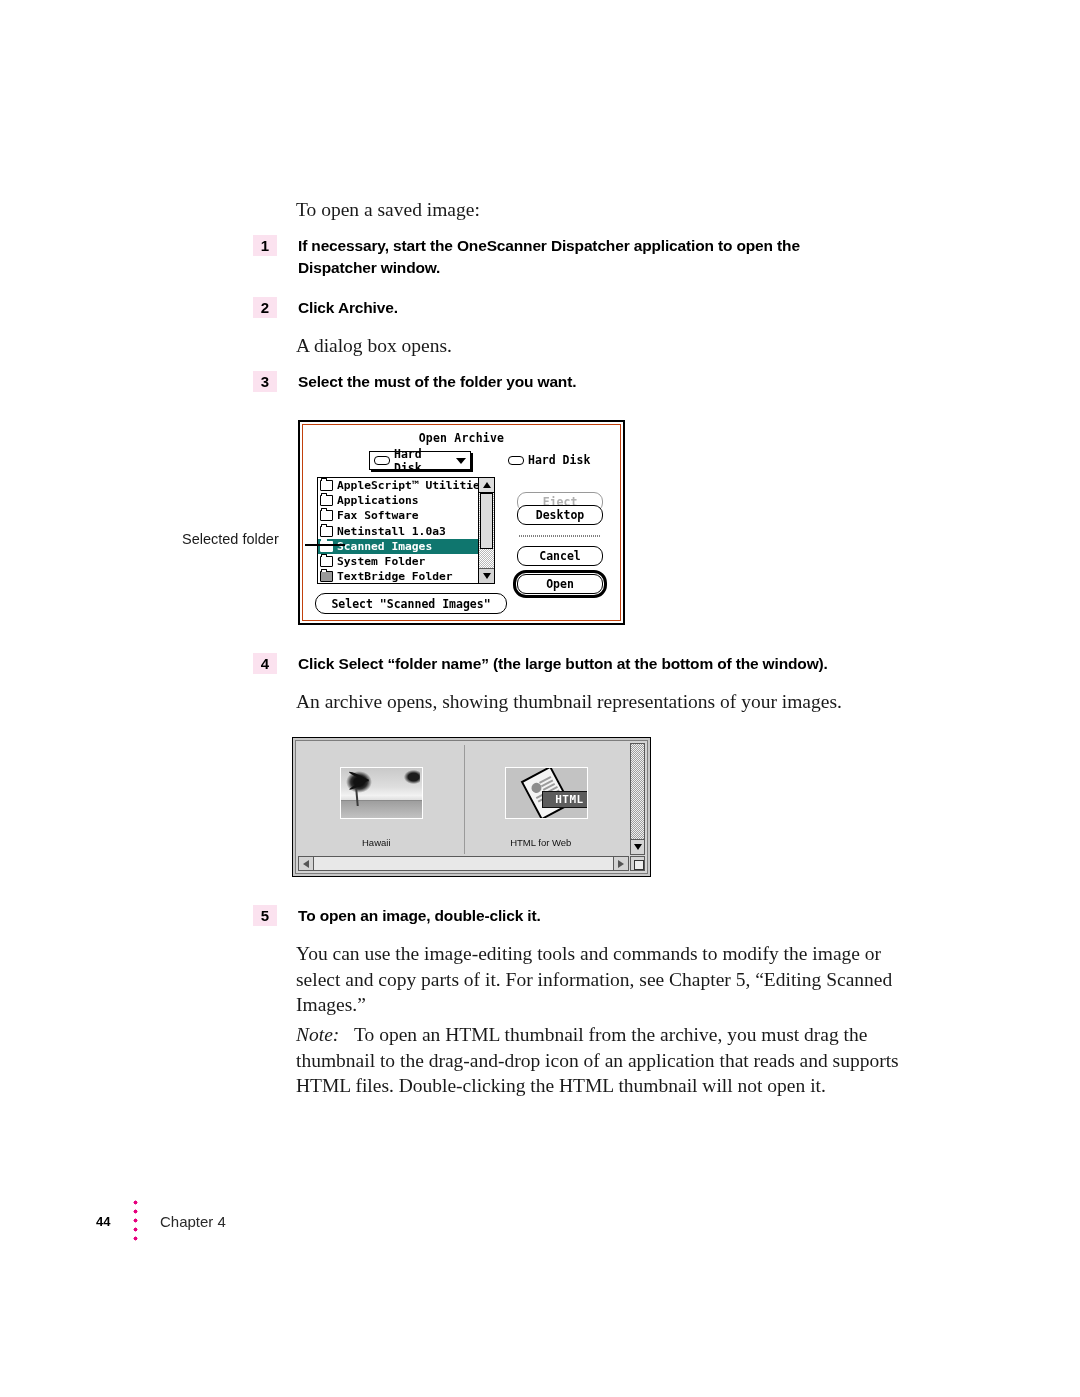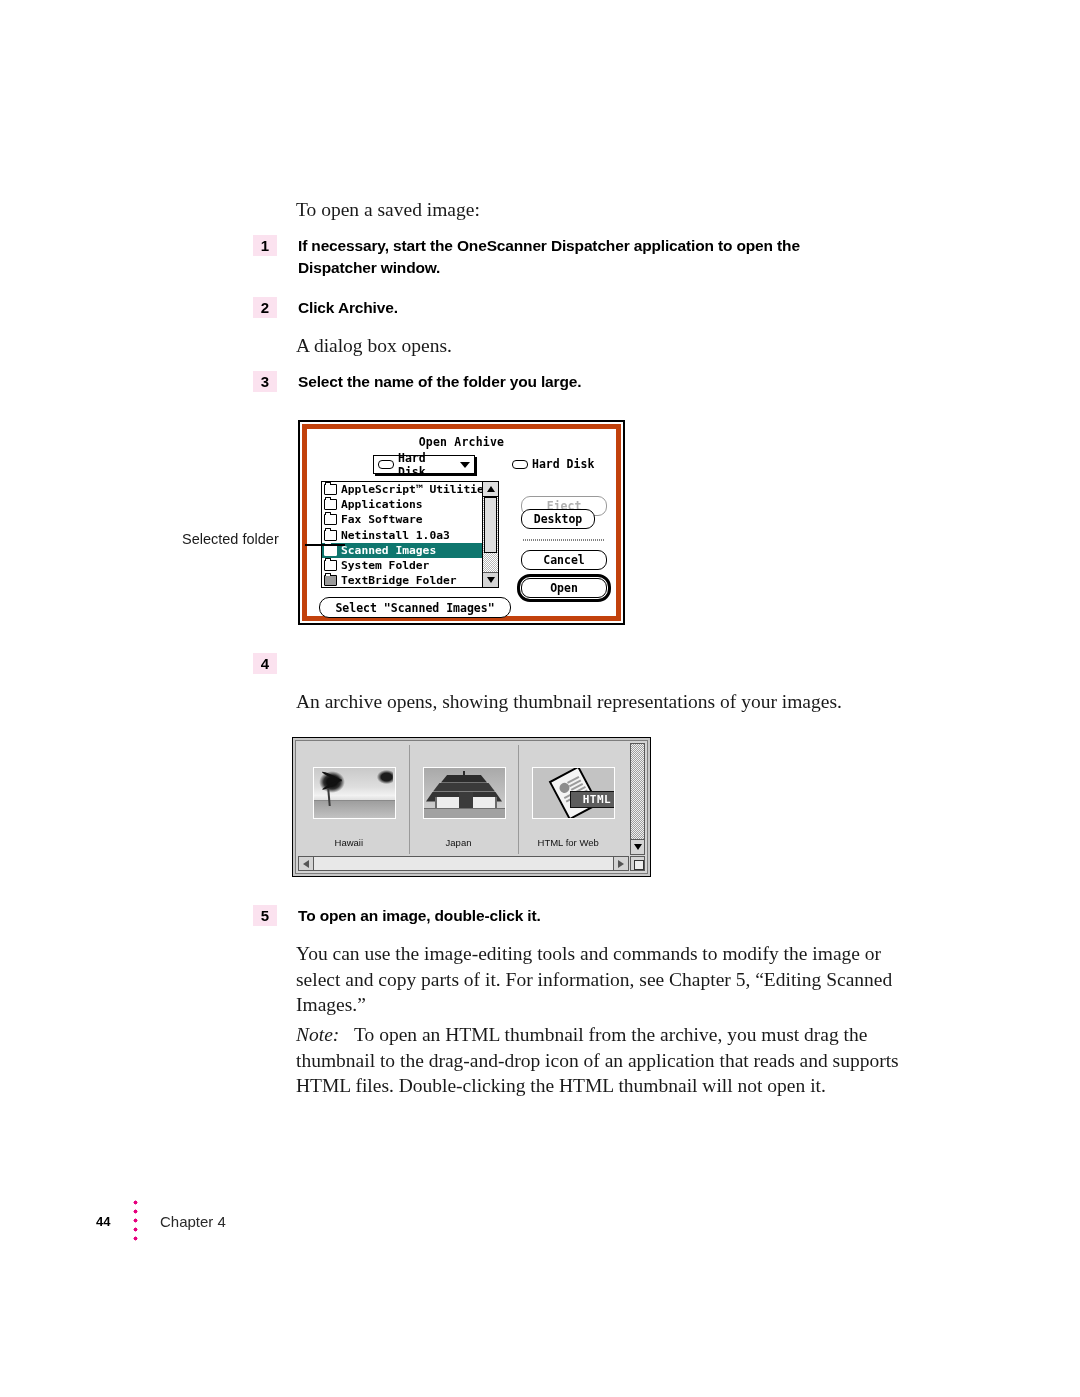--- a/index.html
+++ b/index.html
@@ -69,21 +69,21 @@
     top: 420px;
     width: 327px;
     height: 205px;
     background: #ffffff;
     border: 2px solid #000;
     box-sizing: border-box;
     padding: 2px;
   }
   #open-archive-dialog .inner {
     width: 100%; height: 100%;
-    border: 5px solid #c2410c;
+    border: 1px solid #c2410c;
     box-sizing: border-box;
     position: relative;
     background: #fff;
   }
   .dlg-title {
     position: absolute;
     top: 6px; left: 0; right: 0;
     text-align: center;
     font-size: 11.5px;
     letter-spacing: 0.2px;
@@ -531,21 +531,21 @@
 
   <div class="step" style="position:absolute; left:253px; top:297px; width:620px;">
     <div class="step-num">2</div>
     <div class="step-text">Click Archive.</div>
   </div>
 
   <div class="serif-para" style="position:absolute; left:296px; top:333px;">A dialog box opens.</div>
 
   <div class="step" style="position:absolute; left:253px; top:371px; width:620px;">
     <div class="step-num">3</div>
-    <div class="step-text">Select the name of the folder you large.</div>
+    <div class="step-text">Select the must of the folder you want.</div>
   </div>
 
   <div id="open-archive-dialog" class="mac">
     <div class="inner">
       <div class="dlg-title">Open Archive</div>
 
       <div class="popup">
         <span class="disk-glyph"></span>
         <span>Hard Disk</span>
         <span class="tri"></span>
@@ -594,70 +594,58 @@
           <div class="thumb"></div>
           <div class="thumb-grip"></div>
           <div class="scroll-arrow-down">
               <span class="arr dn"></span>
             </div>
         </div>
       </div>
 
       <div class="mbtn disabled" style="left:214px; top:55px; width:86px; height:20px;">Eject</div>
 
-      <div class="mbtn" style="left:214px; top:80px; width:74px; height:20px;">Desktop</div>
+      <div class="mbtn" style="left:214px; top:80px; width:86px; height:20px;">Desktop</div>
 
       <div class="dotline" style="left:216px; top:110px; width:82px;"></div>
 
       <div class="mbtn" style="left:214px; top:121px; width:86px; height:20px;">Cancel</div>
 
       <div class="defring" style="left:210px; top:145px; width:94px; height:28px;"></div>
       <div class="mbtn" style="left:214px; top:149px; width:86px; height:20px;">Open</div>
 
       <div class="select-btn">Select "Scanned Images"</div>
     </div>
   </div>
 
   <div id="callout-selected-folder">Selected folder</div>
   <div id="callout-line"></div>
 
   <div class="step" style="position:absolute; left:253px; top:653px; width:640px;">
     <div class="step-num">4</div>
+    <div class="step-text">Click Select “folder name” (the large button at the bottom of the window).</div>
   </div>
 
   <div class="serif-para" style="position:absolute; left:296px; top:689px;">An archive opens, showing thumbnail representations of your images.</div>
 
   <div id="archive-window">
     <div class="awin-inner">
       <div class="thumb-area">
 
         <div class="thumb-cell">
           <div class="thumb-img sc-hawaii">
             <div class="sea"></div>
               <div class="horizon"></div>
             <div class="palm-crown"></div>
               <div class="palm-trunk"></div>
             <div class="bush"></div>
           </div>
           <div class="thumb-caption">Hawaii</div>
         </div>
 
-        <div class="thumb-cell">
-          <div class="thumb-img sc-japan">
-            <div class="spire"></div>
-            <div class="roof1"></div>
-              <div class="roof2"></div>
-              <div class="roof3"></div>
-            <div class="body">
-                <div class="door"></div>
-              </div>
-            <div class="wall"></div>
-          </div>
-          <div class="thumb-caption">Japan</div>
-        </div>
 
         <div class="thumb-cell">
           <div class="thumb-img sc-html">
             <div class="htmlpage">
               <div class="blob"></div>
               <div class="ln l1"></div>
                 <div class="ln l2"></div>
                 <div class="ln l3"></div>
               <div class="ln l4"></div>
                 <div class="ln l5"></div>

